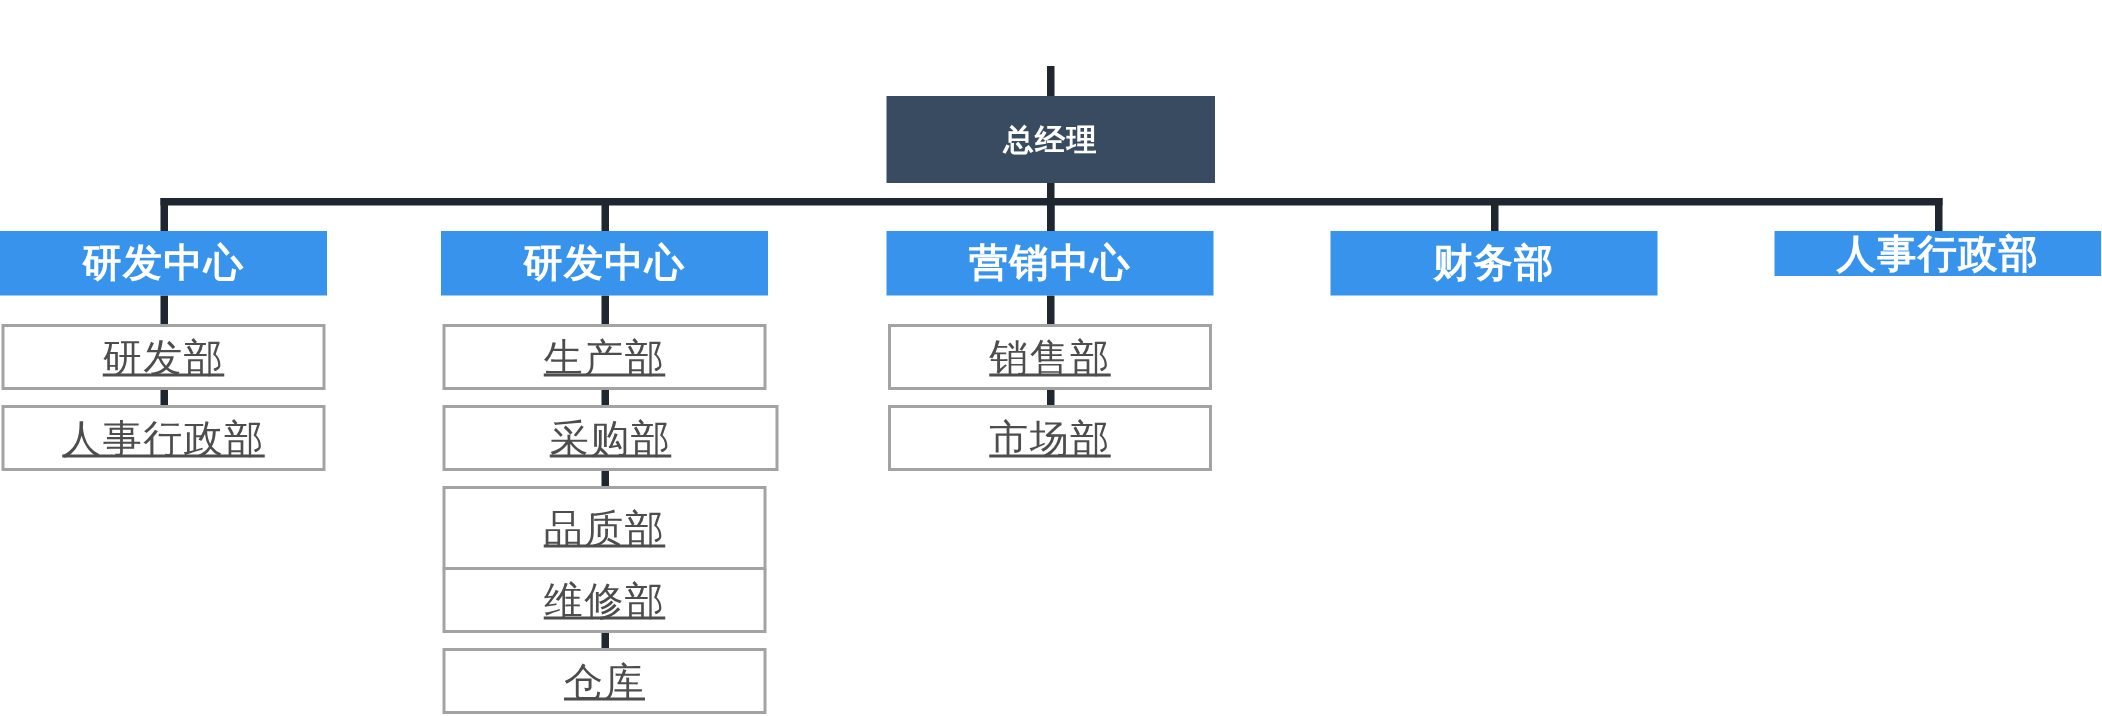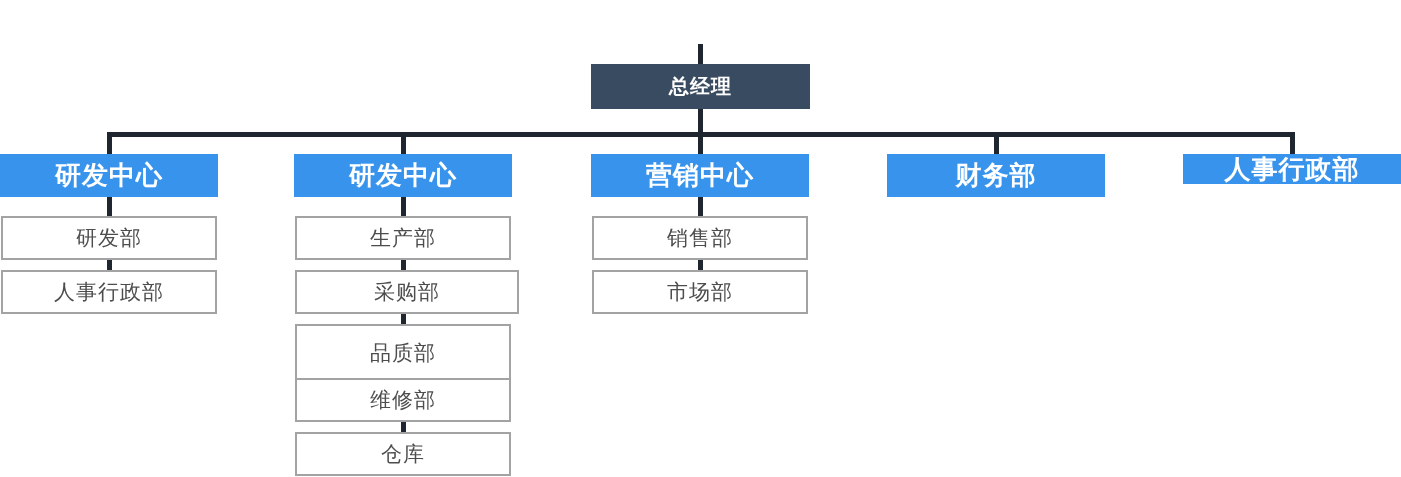--- a/index.html
+++ b/index.html
@@ -27,22 +27,23 @@
   .node.branch{
     background:var(--blue,#3793EC);
     color:#ffffff;
     font-size:26px;
     font-weight:600;
   }
   .node.child{
     background:#ffffff;
     border:2px solid var(--border,#A3A3A3);
     color:var(--childText,#4D4D4D);
-    font-size:21px;
+    font-size:26px;
     font-weight:400;
+    text-decoration:underline;
   }
   .vline,.hline{position:absolute;background:var(--line,#1F2630);}
   .vline{width:5px;}
   .hline{height:5px;}
 </style>
 </head>
 <body>
 
 <div class="canvas">
 
@@ -61,21 +62,21 @@
 
   <div class="vline" style="left:400.5px;top:197px;height:19px"></div>
   <div class="vline" style="left:400.5px;top:260px;height:10px"></div>
   <div class="vline" style="left:400.5px;top:314px;height:10px"></div>
   <div class="vline" style="left:400.5px;top:368px;height:10px"></div>
   <div class="vline" style="left:400.5px;top:422px;height:10px"></div>
 
   <div class="vline" style="left:697.5px;top:197px;height:19px"></div>
   <div class="vline" style="left:697.5px;top:260px;height:10px"></div>
 
-  <div class="node root" style="left:591px;top:64px;width:219px;height:45px">总经理</div>
+  <div class="node root" style="left:591px;top:64px;width:219px;height:58px">总经理</div>
 
   <div class="node branch" style="left:0px;top:154px;width:218px;height:43px">研发中心</div>
   <div class="node branch" style="left:294px;top:154px;width:218px;height:43px">研发中心</div>
   <div class="node branch" style="left:591px;top:154px;width:218px;height:43px">营销中心</div>
   <div class="node branch" style="left:887px;top:154px;width:218px;height:43px">财务部</div>
   <div class="node branch" style="left:1183px;top:154px;width:218px;height:30px">人事行政部</div>
 
   <div class="node child" style="left:1px;top:216px;width:216px;height:44px">研发部</div>
   <div class="node child" style="left:1px;top:270px;width:216px;height:44px">人事行政部</div>
 

